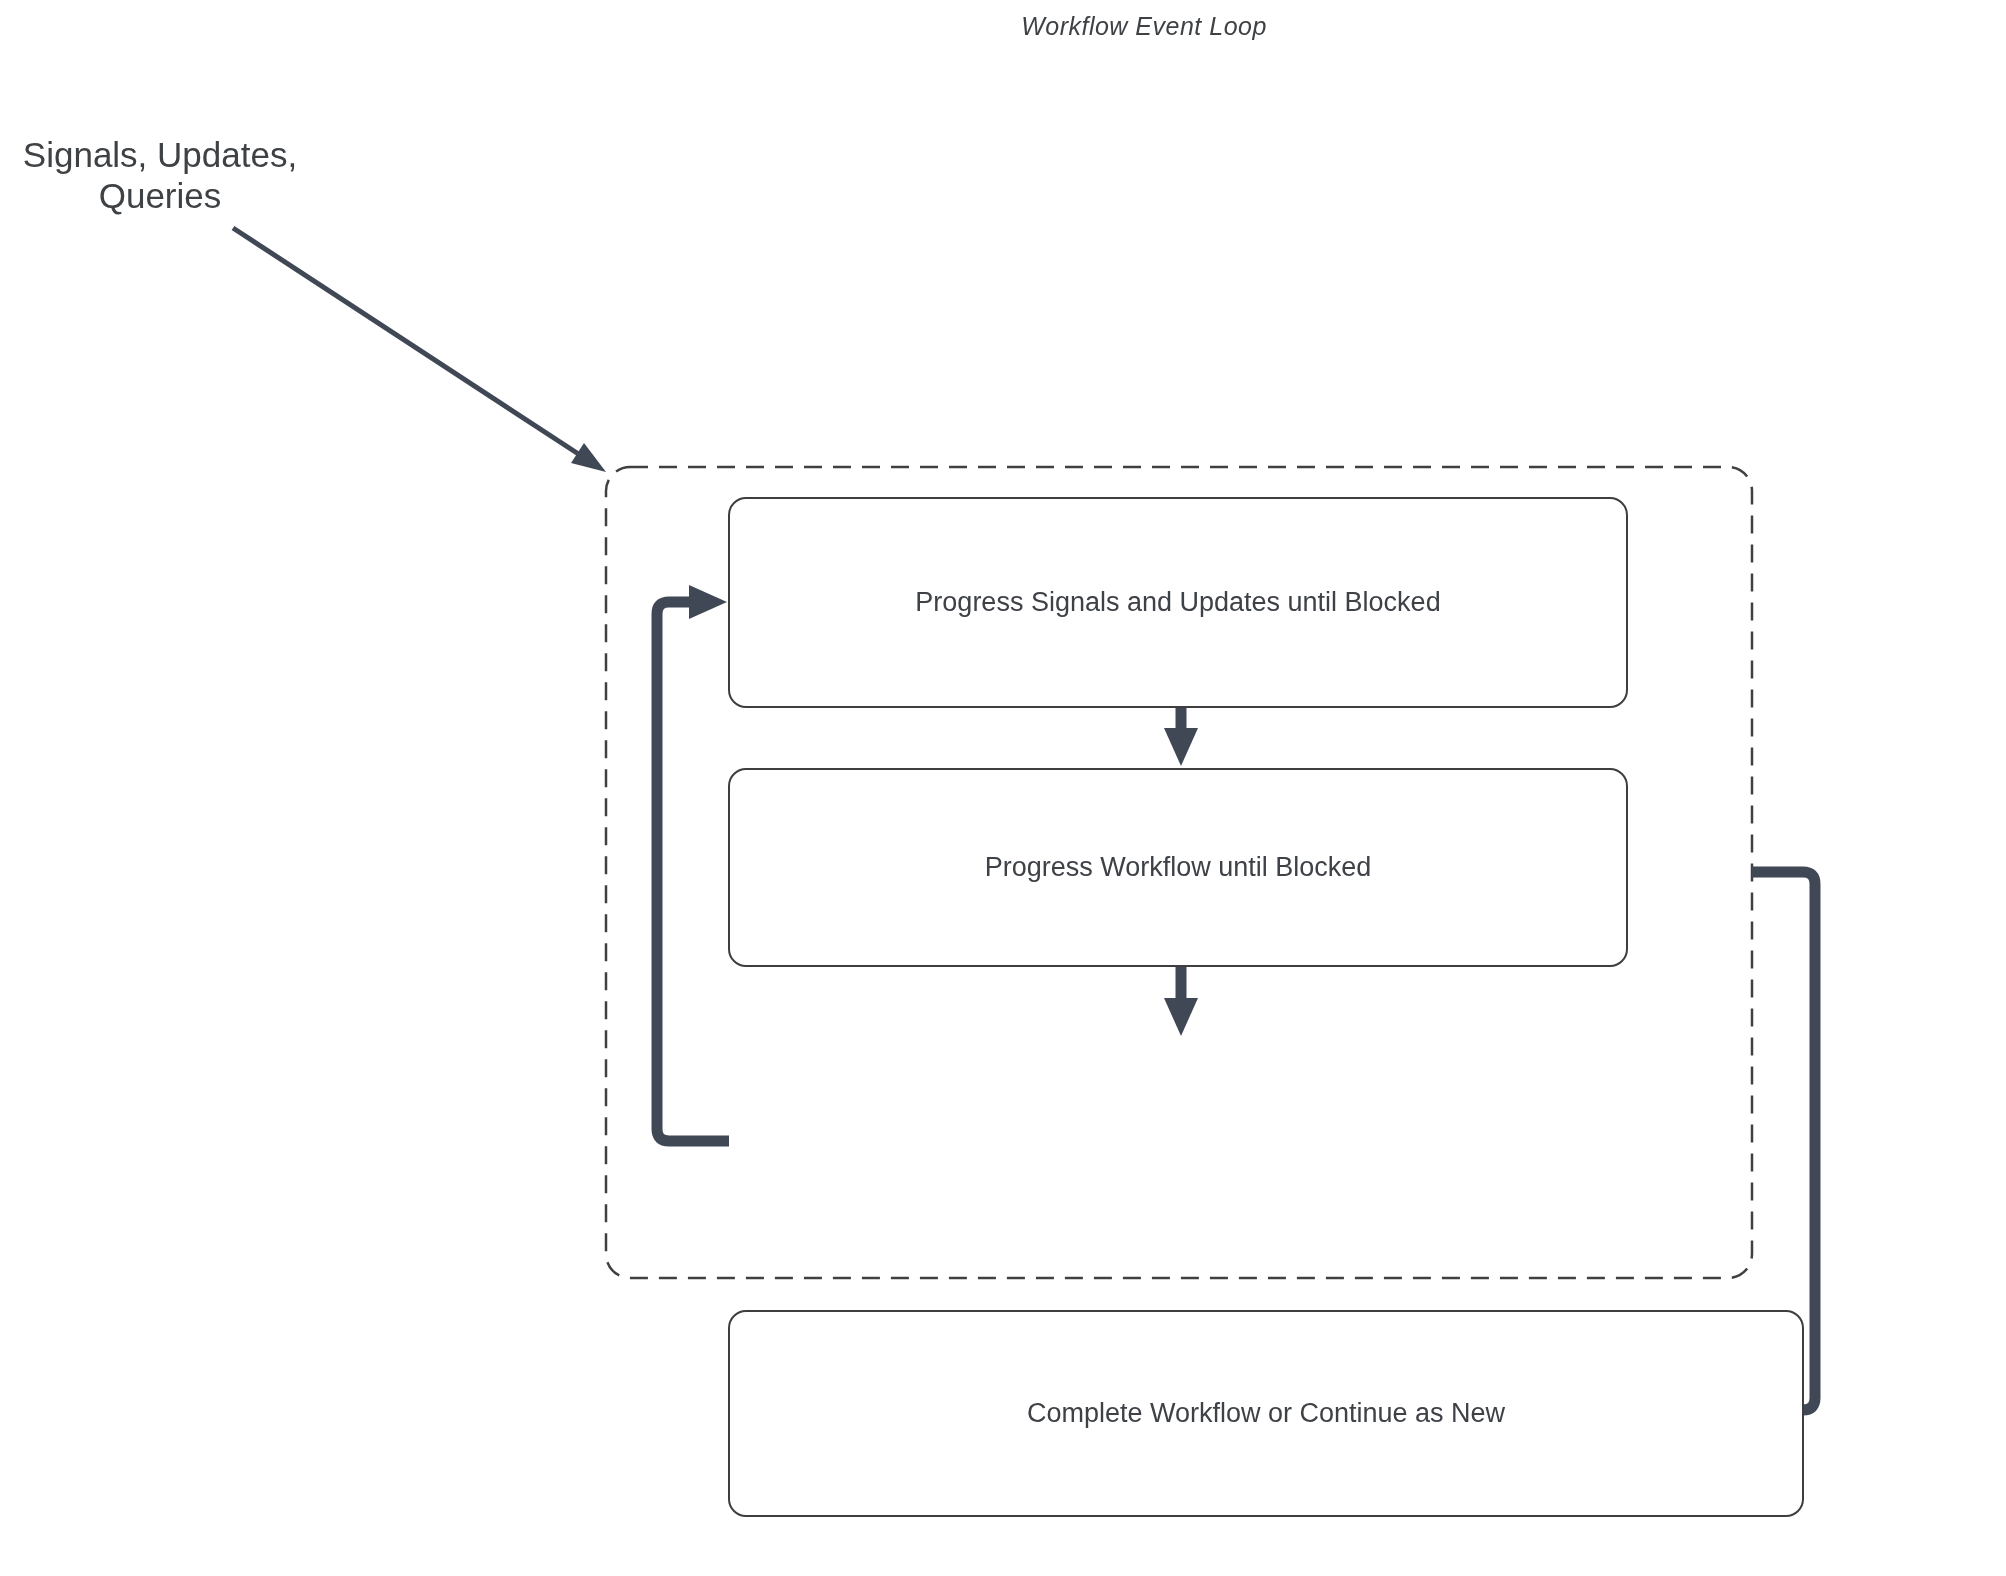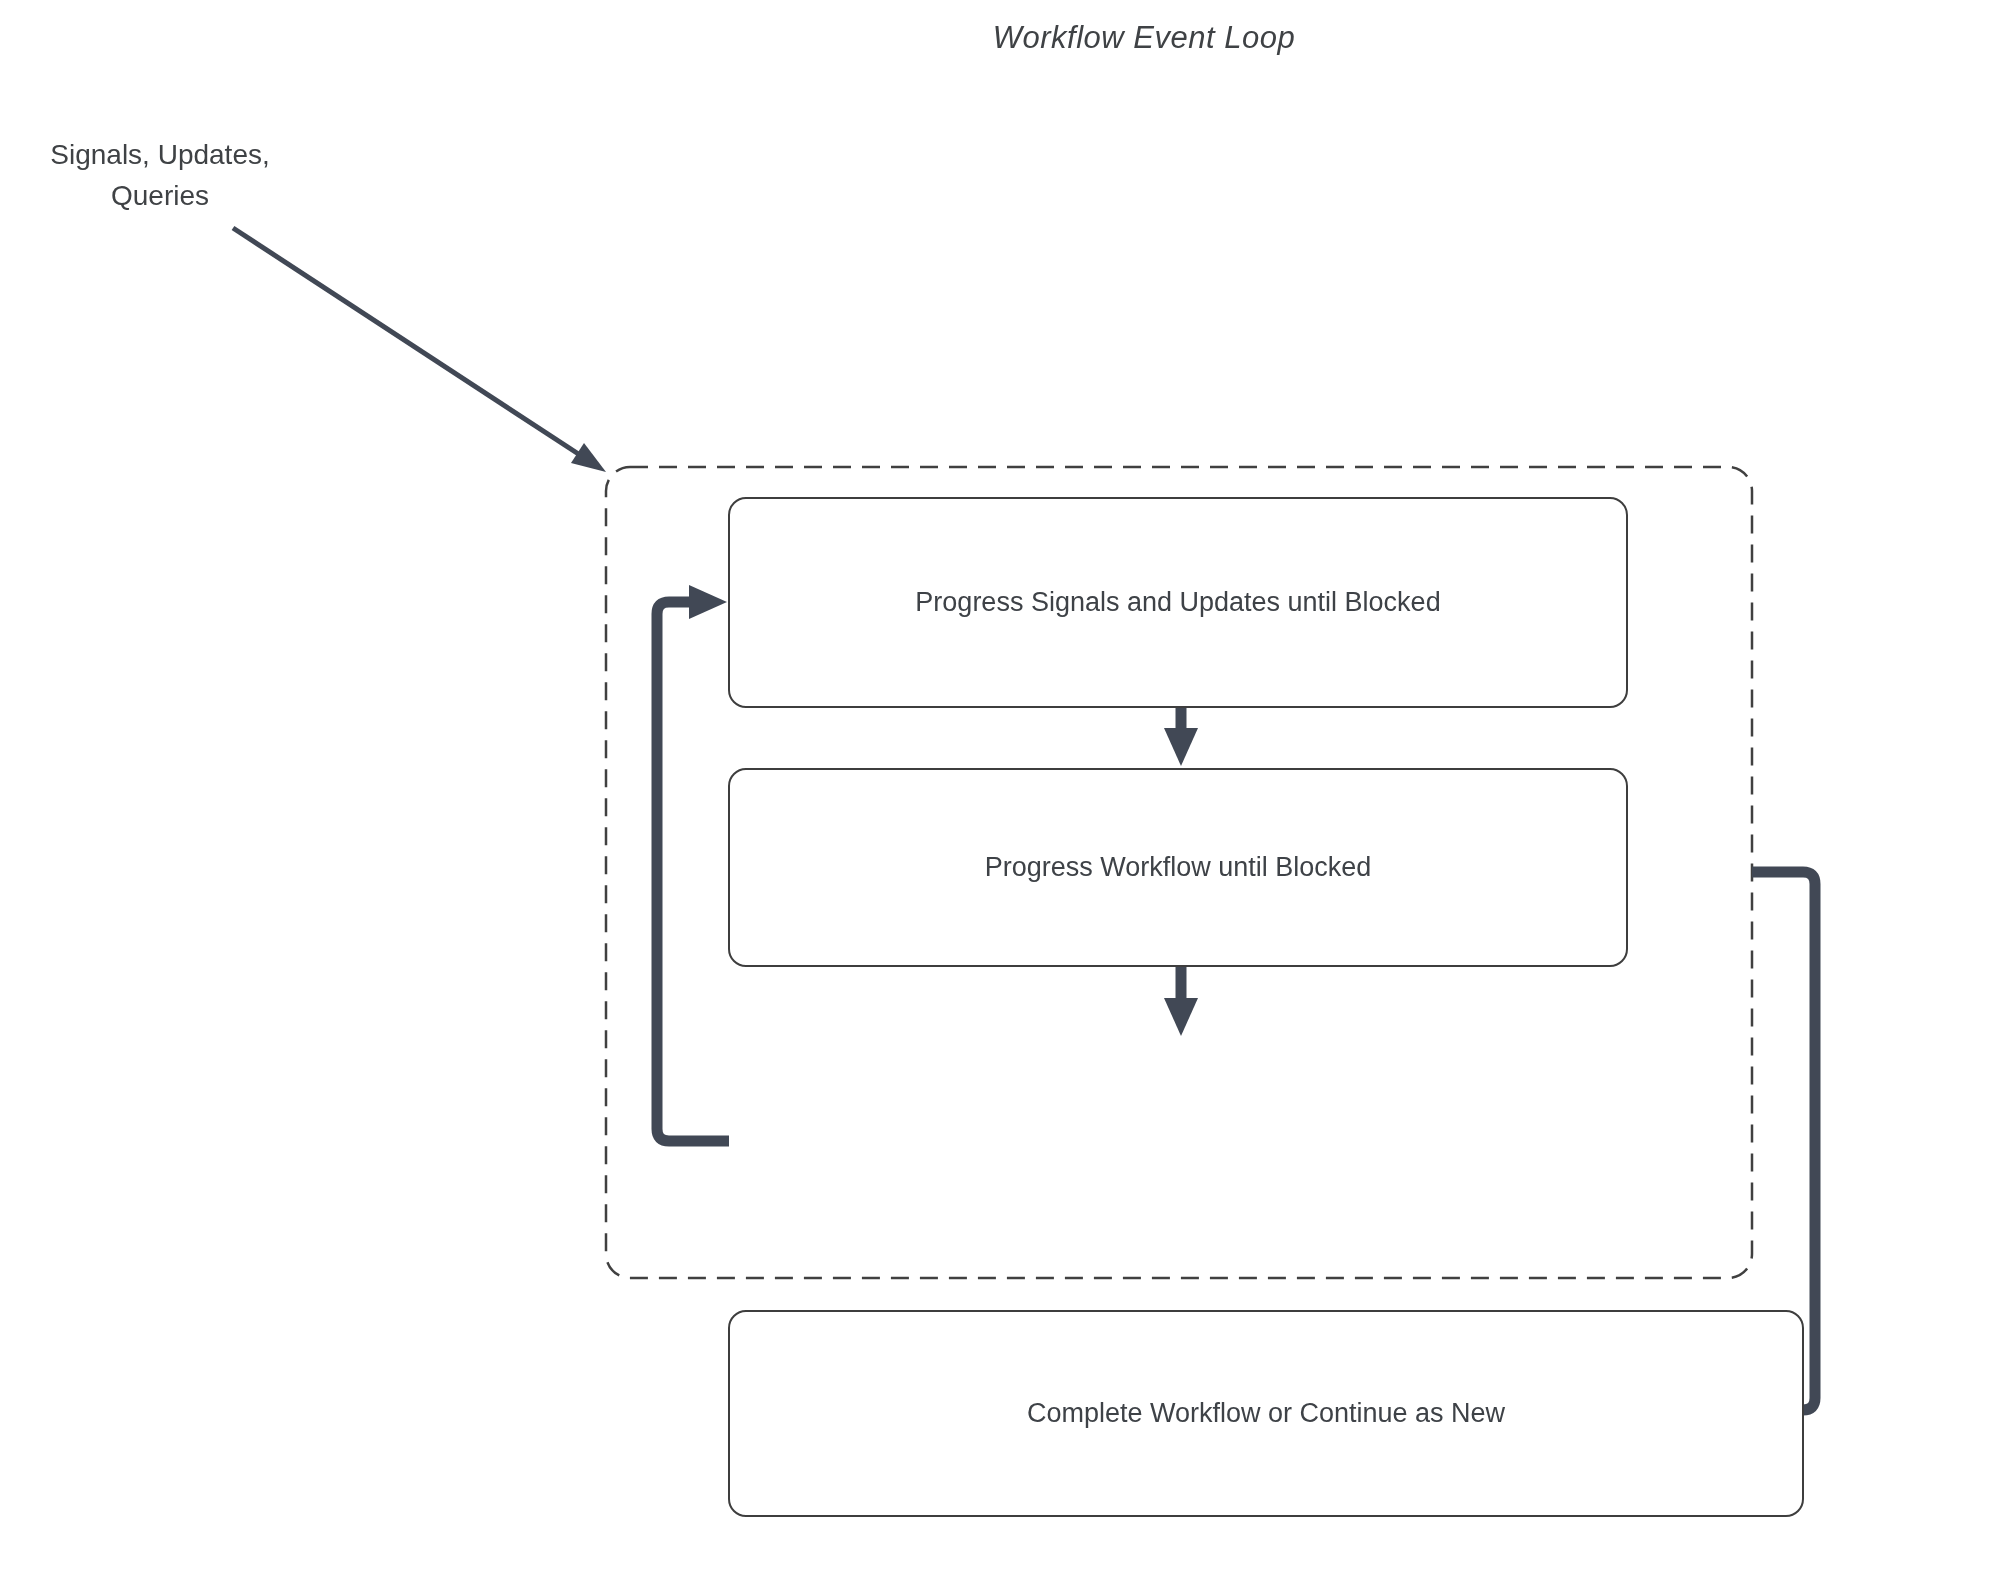--- a/index.html
+++ b/index.html
@@ -18,35 +18,35 @@
   .connectors {
     position: absolute;
     left: 0;
     top: 0;
     width: 2006px;
     height: 1576px;
   }
   .diagram-title {
     position: absolute;
     left: 644px;
-    top: 20px;
+    top: 12px;
     width: 1000px;
     text-align: center;
-    font-size: 31px;
+    font-size: 25px;
     font-style: italic;
     color: #3f4245;
     letter-spacing: 0.5px;
   }
   .annotation {
     position: absolute;
     left: 18px;
     top: 134px;
     width: 284px;
     text-align: center;
-    font-size: 28px;
+    font-size: 35px;
     line-height: 41px;
     color: #3f4245;
     white-space: pre-line;
   }
   .node {
     position: absolute;
     box-sizing: border-box;
     background: #ffffff;
     border: 2px solid #3e3e3e;
     border-radius: 18px;

